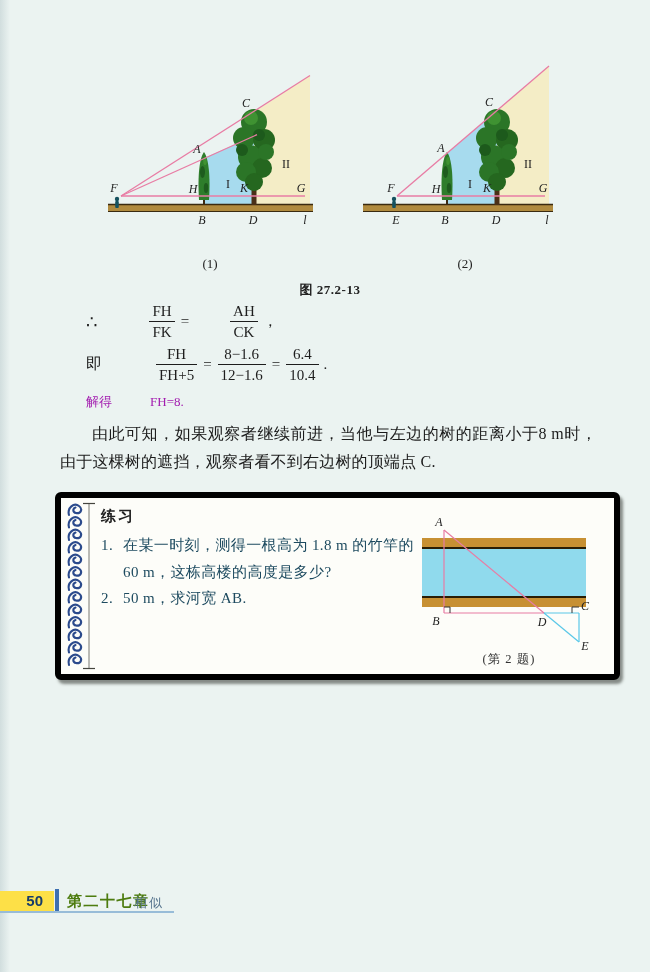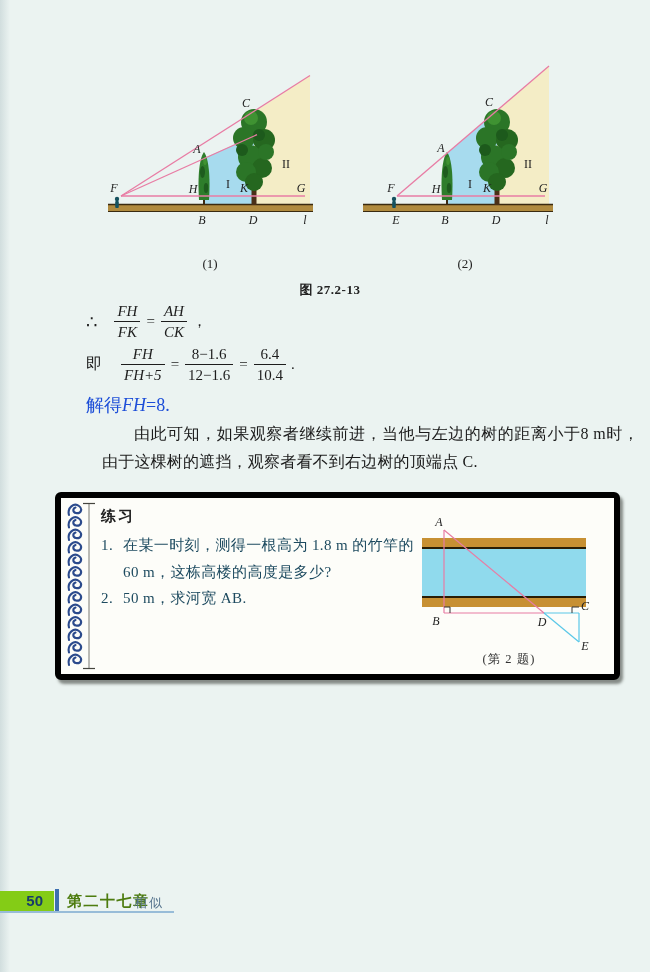--- a/index.html
+++ b/index.html
@@ -15,38 +15,38 @@
   .abs{position:absolute;}
   .figcap{font-size:13px;text-align:center;color:#222;}
   .figtitle{font-size:13px;text-align:center;color:#222;letter-spacing:0.5px;}
   
   .eqrow{position:absolute;display:flex;align-items:center;font-size:15px;color:#1d1d1d;}
   .therefore{font-size:18px;margin-right:14px;line-height:1;}
   .cjk-op{font-size:16px;margin-right:16px;}
   .frac{display:inline-flex;flex-direction:column;text-align:center;margin:0 3px;}
   .frac .num{display:block;border-bottom:1.3px solid #1d1d1d;padding:0 3px 1px;line-height:1.2;}
   .frac .den{display:block;padding:1px 3px 0;line-height:1.2;}
-  .mi{font-style:italic;}
+  .mi{margin-left:38px;}
   .eqsign{margin:0 3px;}
   .eqtail{margin-left:2px;}
-  .result-line{position:absolute;font-size:18px;color:#1d4ed8;}
+  .result-line{position:absolute;font-size:13px;color:#a21caf;}
   .para{position:absolute;font-size:16px;line-height:27.5px;text-indent:2em;
         text-align:justify;color:#1b1b1b;letter-spacing:0.2px;}
   
   .exbox{position:absolute;left:55px;top:492px;width:553px;height:176px;
     background:#fdfdf9;border:6px solid #000000;border-radius:6px;
     box-shadow:3px 4px 3px rgba(50,52,48,0.55);}
   .extitle{position:absolute;left:40px;top:9px;font-family:"Liberation Sans","DejaVu Sans",sans-serif;
     font-weight:bold;font-size:15px;color:#222;letter-spacing:2px;}
   .exitems{position:absolute;left:40px;top:34px;width:320px;font-size:15px;
     line-height:26.5px;color:#1d4a5f;letter-spacing:0.4px;}
   .exitem{display:flex;align-items:flex-start;}
   .exnum{width:22px;flex:0 0 22px;}
   
-  .pagenum-box{position:absolute;left:0;top:891px;width:54px;height:20px;background:#84cc16;
+  .pagenum-box{position:absolute;left:0;top:891px;width:54px;height:20px;background:#fde047;
     font-family:"Liberation Sans","DejaVu Sans",sans-serif;font-weight:bold;font-size:15px;
     color:#173c6a;text-align:right;line-height:20px;padding-right:0;box-sizing:border-box;}
   .pagenum-box span{margin-right:11px;}
   .footer-bar{position:absolute;left:55px;top:889px;width:4px;height:23px;background:#3e6fb0;}
   .footer-chapter{position:absolute;left:67px;top:892px;font-family:"Liberation Sans","DejaVu Sans",sans-serif;
     font-weight:bold;font-size:15px;color:#4d7c0f;letter-spacing:1.5px;}
   .footer-section{position:absolute;left:134px;top:894px;font-size:13px;color:#54728c;letter-spacing:2px;}
   .footer-underline{position:absolute;left:0;top:911px;width:174px;height:2px;background:#98bcd8;}
 </style>
 </head>
@@ -186,21 +186,21 @@
       <span class="num">6.4</span>
       <span class="den">10.4</span>
     </span>
     <span class="eqtail">.</span>
   </div>
 
   <div class="result-line" style="left:86px;top:393px;">
     <span>解得</span><span class="mi">FH</span><span>=8.</span>
   </div>
 
-  <div class="para" style="left:60px;top:420px;width:537px;margin-left:42px;">由此可知，如果观察者继续前进，当他与左边的树的距离小于8 m时，由于这棵树的遮挡，观察者看不到右边树的顶端点 C.</div>
+  <div class="para" style="left:60px;top:420px;width:537px;">由此可知，如果观察者继续前进，当他与左边的树的距离小于8 m时，由于这棵树的遮挡，观察者看不到右边树的顶端点 C.</div>
 
   <div class="exbox">
     <svg class="abs" style="left:0;top:3px;" width="36" height="170" viewBox="0 0 36 170">
       <line x1="28" y1="2" x2="28" y2="168" stroke="#6a6a62" stroke-width="0.9"></line>
       <line x1="22" y1="2.5" x2="34" y2="2.5" stroke="#44443e" stroke-width="1.2"></line>
       <line x1="22" y1="167.5" x2="34" y2="167.5" stroke="#44443e" stroke-width="1.2"></line>
       <use href="#coil" x="6" y="3"></use>
         <use href="#coil" x="6" y="15.5"></use>
         <use href="#coil" x="6" y="28"></use>
       <use href="#coil" x="6" y="40.5"></use>

